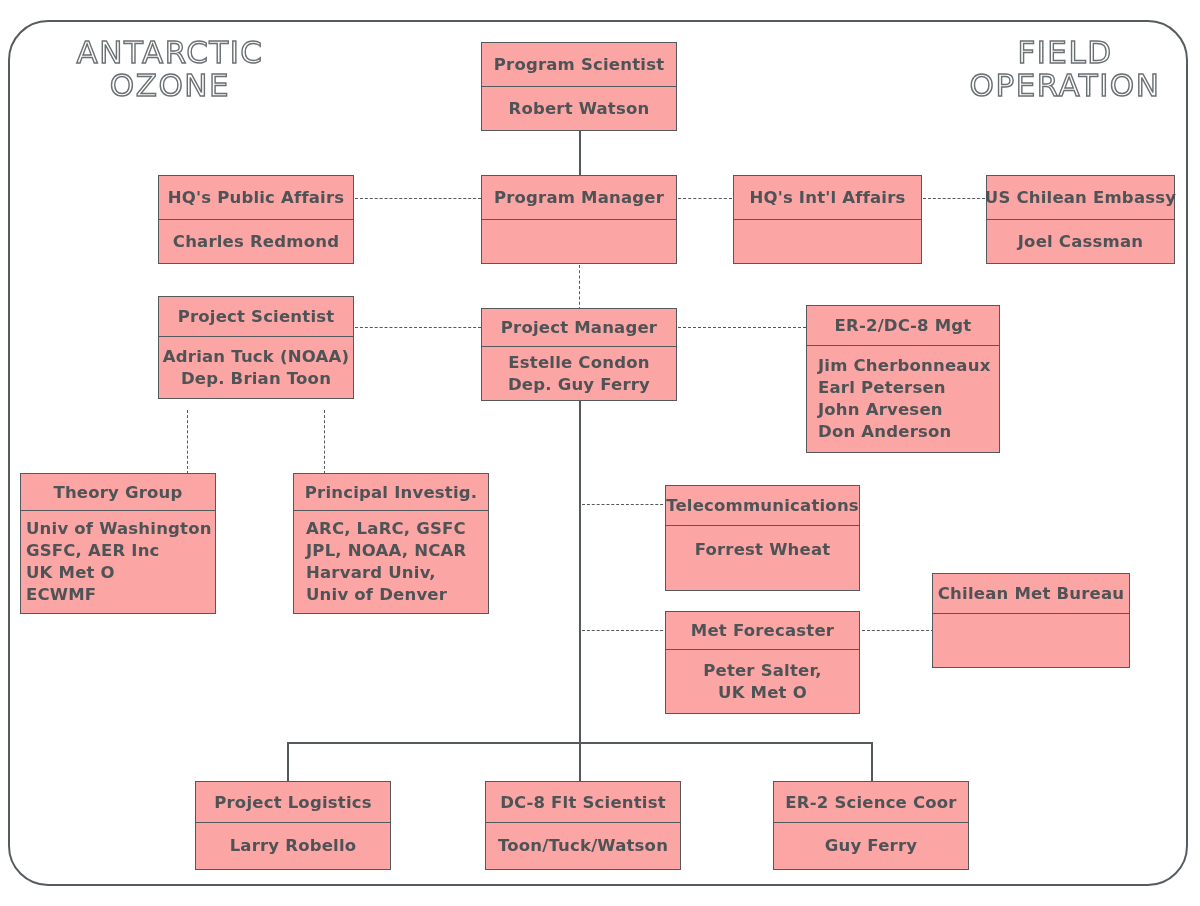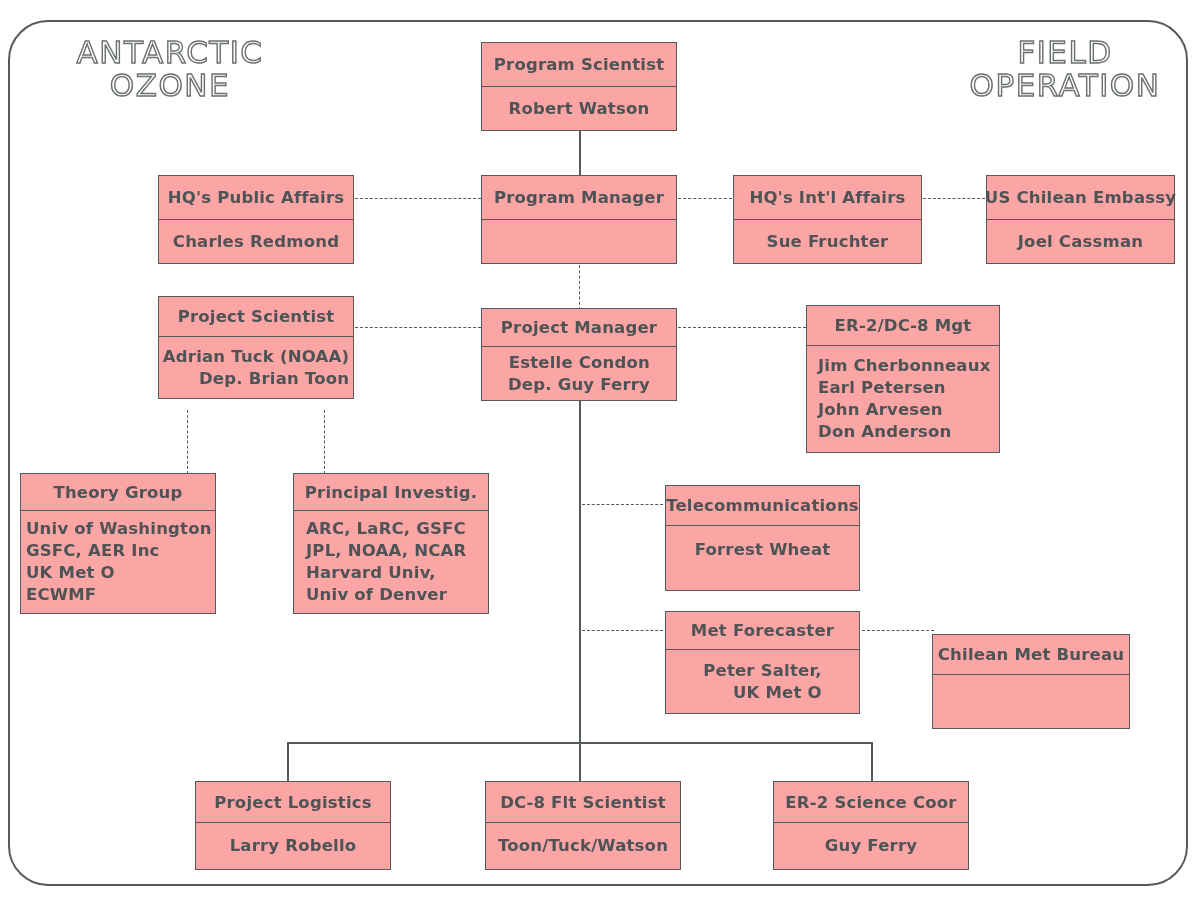--- a/index.html
+++ b/index.html
@@ -29,21 +29,21 @@
     box-sizing:border-box;width:100%;
     border-bottom:1.6px solid #54595c;
     display:flex;align-items:center;justify-content:center;
     font-size:16.5px;font-weight:bold;color:#4e5356;
     letter-spacing:.2px;white-space:nowrap;
   }
   .box .bdy{
     box-sizing:border-box;width:100%;
     display:flex;align-items:center;justify-content:center;
     font-size:16.5px;font-weight:bold;color:#4e5356;
-    letter-spacing:.2px;line-height:1.32;text-align:right;white-space:pre-line;
+    letter-spacing:.2px;line-height:1.32;text-align:center;white-space:pre-line;
   }
   .box .bdy.left{justify-content:flex-start;text-align:left;padding-left:7px;}
   .box.overflow .hdr{overflow:visible;}
 
   
   .ln{position:absolute;background:#54595c;z-index:1;}
   .lnh{height:1.8px;}
   .lnv{width:1.8px;}
   .dashh{position:absolute;height:0;border-top:1.9px dashed #54595c;z-index:1;}
   .dashv{position:absolute;width:0;border-left:1.9px dashed #54595c;z-index:1;}
@@ -101,21 +101,20 @@
     <div class="hdr" style="height:44px;">HQ's Public Affairs</div>
     <div class="bdy" style="height:43px;">Charles Redmond</div>
   </div>
 
   <div class="box" style="left:481px;top:175px;width:196px;height:89px;">
     <div class="hdr" style="height:44px;">Program Manager</div>
   </div>
 
   <div class="box" style="left:733px;top:175px;width:189px;height:89px;">
     <div class="hdr" style="height:44px;">HQ's Int'l Affairs</div>
-    <div class="bdy" style="height:43px;">Sue Fruchter</div>
   </div>
 
   <div class="box overflow" style="left:986px;top:175px;width:189px;height:89px;">
     <div class="hdr" style="height:44px;">US Chilean Embassy</div>
     <div class="bdy" style="height:43px;">Joel Cassman</div>
   </div>
 
   <div class="box" style="left:158px;top:296px;width:196px;height:103px;">
     <div class="hdr" style="height:40px;">Project Scientist</div>
     <div class="bdy" style="height:61px;">Adrian Tuck (NOAA)
@@ -156,21 +155,21 @@
     <div class="hdr" style="height:40px;">Telecommunications</div>
     <div class="bdy" style="height:47px;">Forrest Wheat</div>
   </div>
 
   <div class="box" style="left:665px;top:611px;width:195px;height:103px;">
     <div class="hdr" style="height:38px;">Met Forecaster</div>
     <div class="bdy" style="height:63px;">Peter Salter,
 UK Met O</div>
   </div>
 
-  <div class="box" style="left:932px;top:634px;width:198px;height:95px;">
+  <div class="box" style="left:932px;top:573px;width:198px;height:95px;">
     <div class="hdr" style="height:40px;">Chilean Met Bureau</div>
     <div class="bdy" style="height:53px;"></div>
   </div>
 
   <div class="box" style="left:195px;top:781px;width:196px;height:89px;">
     <div class="hdr" style="height:41px;">Project Logistics</div>
     <div class="bdy" style="height:46px;">Larry Robello</div>
   </div>
 
   <div class="box" style="left:485px;top:781px;width:196px;height:89px;">

